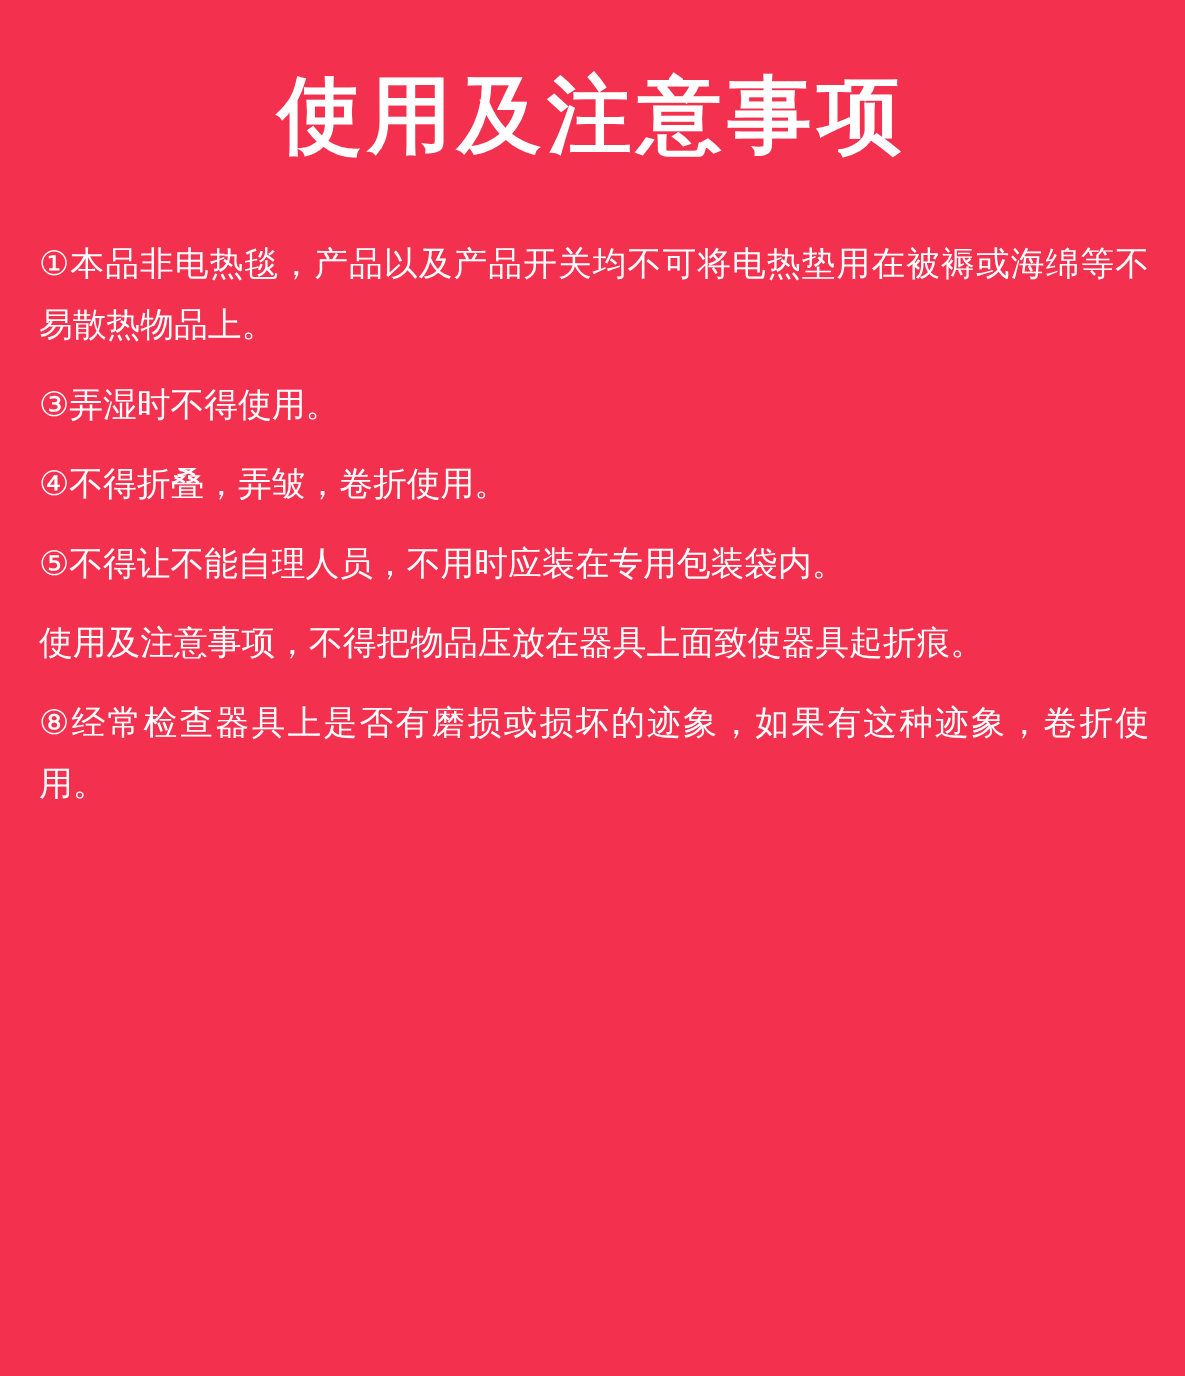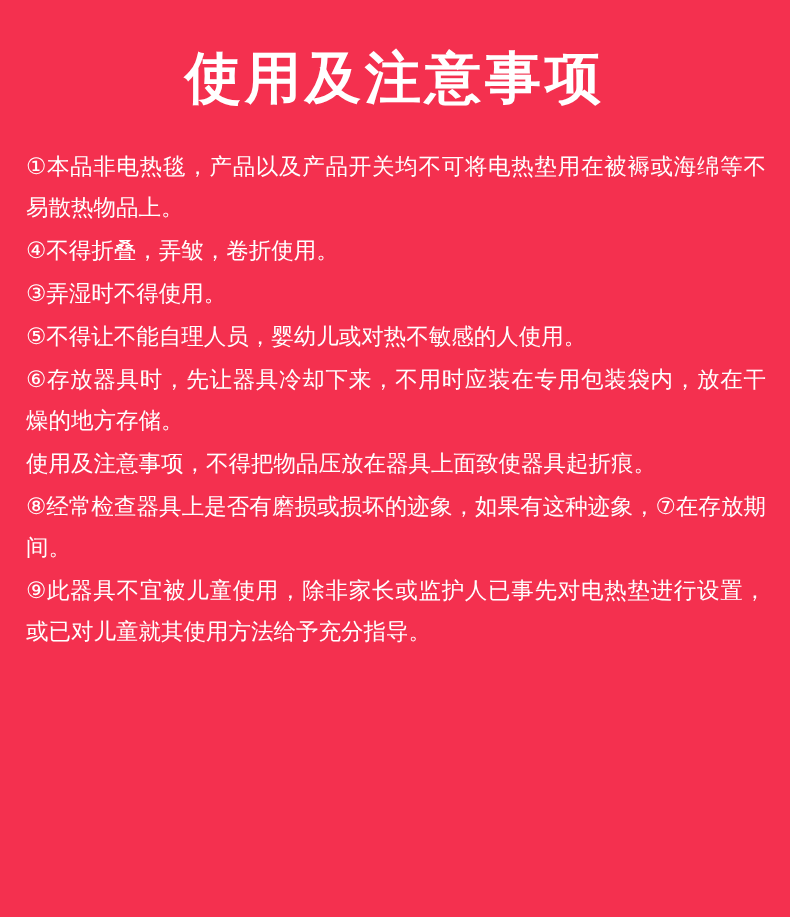--- a/index.html
+++ b/index.html
@@ -36,37 +36,35 @@
   .list {
     padding: 0 24px 0 26px;
     box-sizing: border-box;
   }
   .item {
     color: #ffffff;
     font-size: 22.5px;
     line-height: 41px;
     text-align: justify;
     text-justify: inter-ideograph;
-    margin: 2px 0 2px 0;
+    margin: 12px 0 2px 0;
     font-family: "DejaVu Sans", "Liberation Sans", sans-serif;
     font-weight: normal;
     text-indent: 0;
   }
 </style>
 </head>
 <body>
 
 <div class="page">
 
   <h1 class="title">使用及注意事项</h1>
 
   <div class="list">
     <p class="item">①本品非电热毯，产品以及产品开关均不可将电热垫用在被褥或海绵等不易散热物品上。</p>
+    <p class="item">③弄湿时不得使用。</p>
     <p class="item">④不得折叠，弄皱，卷折使用。</p>
-    <p class="item">③弄湿时不得使用。</p>
-    <p class="item">⑤不得让不能自理人员，婴幼儿或对热不敏感的人使用。</p>
-    <p class="item">⑥存放器具时，先让器具冷却下来，不用时应装在专用包装袋内，放在干燥的地方存储。</p>
+    <p class="item">⑤不得让不能自理人员，不用时应装在专用包装袋内。</p>
     <p class="item">使用及注意事项，不得把物品压放在器具上面致使器具起折痕。</p>
-    <p class="item">⑧经常检查器具上是否有磨损或损坏的迹象，如果有这种迹象，⑦在存放期间。</p>
-    <p class="item">⑨此器具不宜被儿童使用，除非家长或监护人已事先对电热垫进行设置，或已对儿童就其使用方法给予充分指导。</p>
+    <p class="item">⑧经常检查器具上是否有磨损或损坏的迹象，如果有这种迹象，卷折使用。</p>
   </div>
 
 </div>
 
 </body></html>

